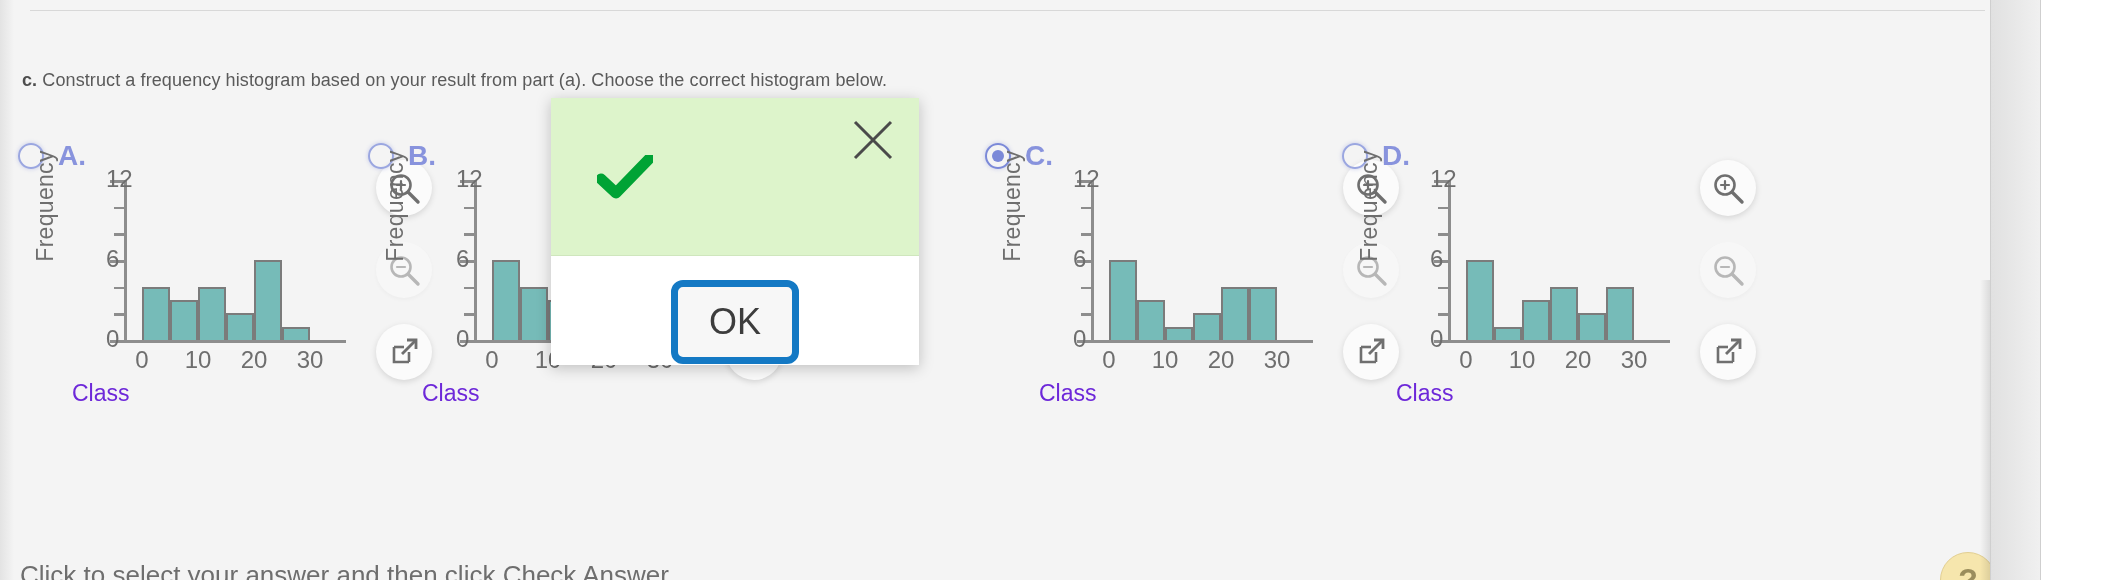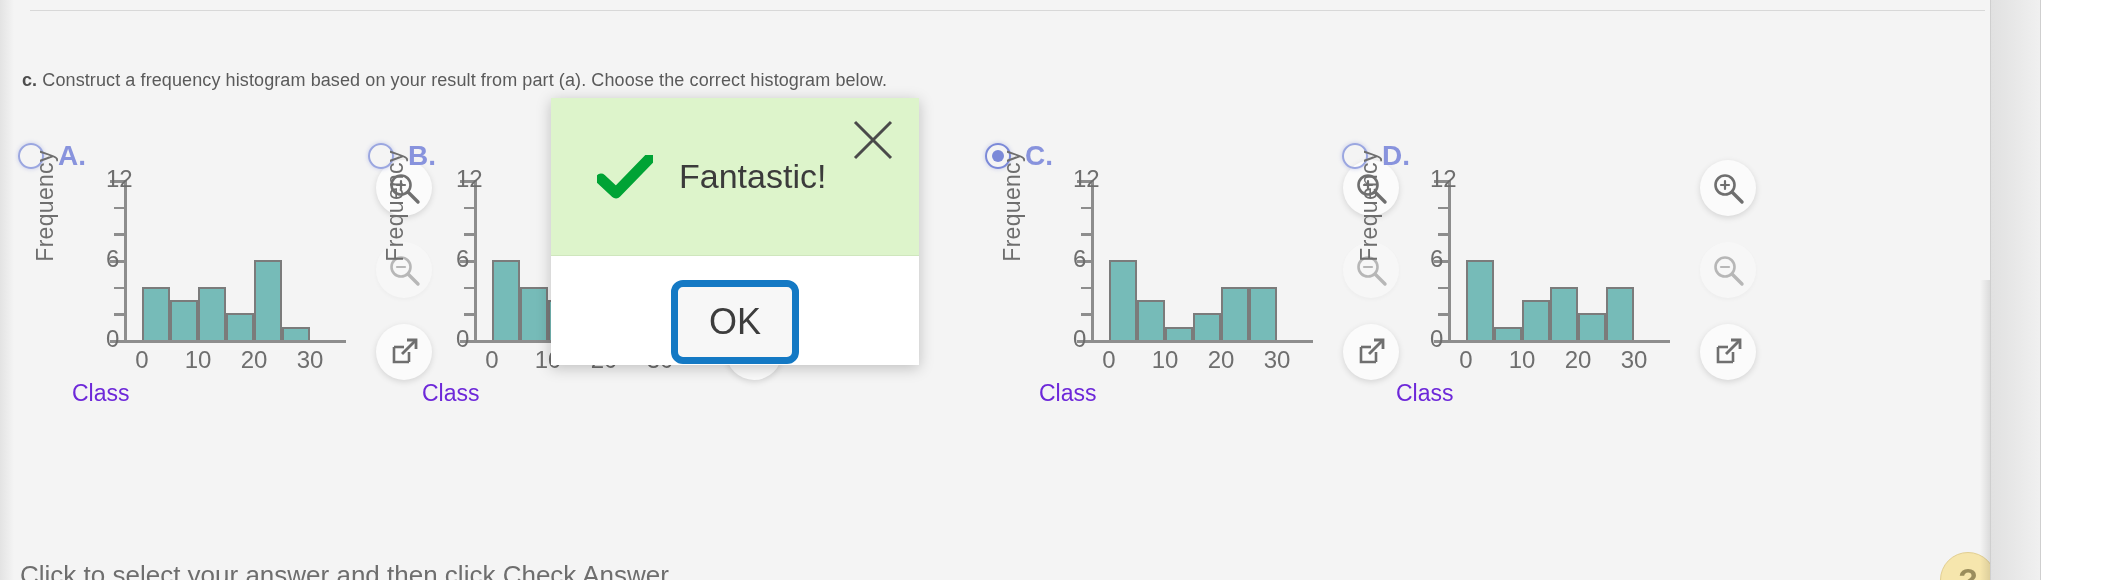--- a/index.html
+++ b/index.html
@@ -420,21 +420,20 @@
           </div>
         </div>
       </div>
     </div>
 
   <div class="modal">
     <div class="modal-head">
       <svg class="check" viewBox="0 0 56 44">
         <path d="M4 24 L19 38 L52 4" fill="none" stroke="#00a335" stroke-width="11" stroke-linecap="round" stroke-linejoin="round"></path>
       </svg>
-      <div class="fantastic">Fantastic!</div>
       <svg class="close-x" viewBox="0 0 48 48">
         <path d="M6 6 L42 42 M42 6 L6 42" fill="none" stroke="#4a4a4a" stroke-width="3"></path>
       </svg>
     </div>
     <div class="modal-body">
       <button class="ok-btn">OK</button>
     </div>
   </div>
 
   <div class="bottom-text">Click to select your answer and then click Check Answer.</div>

